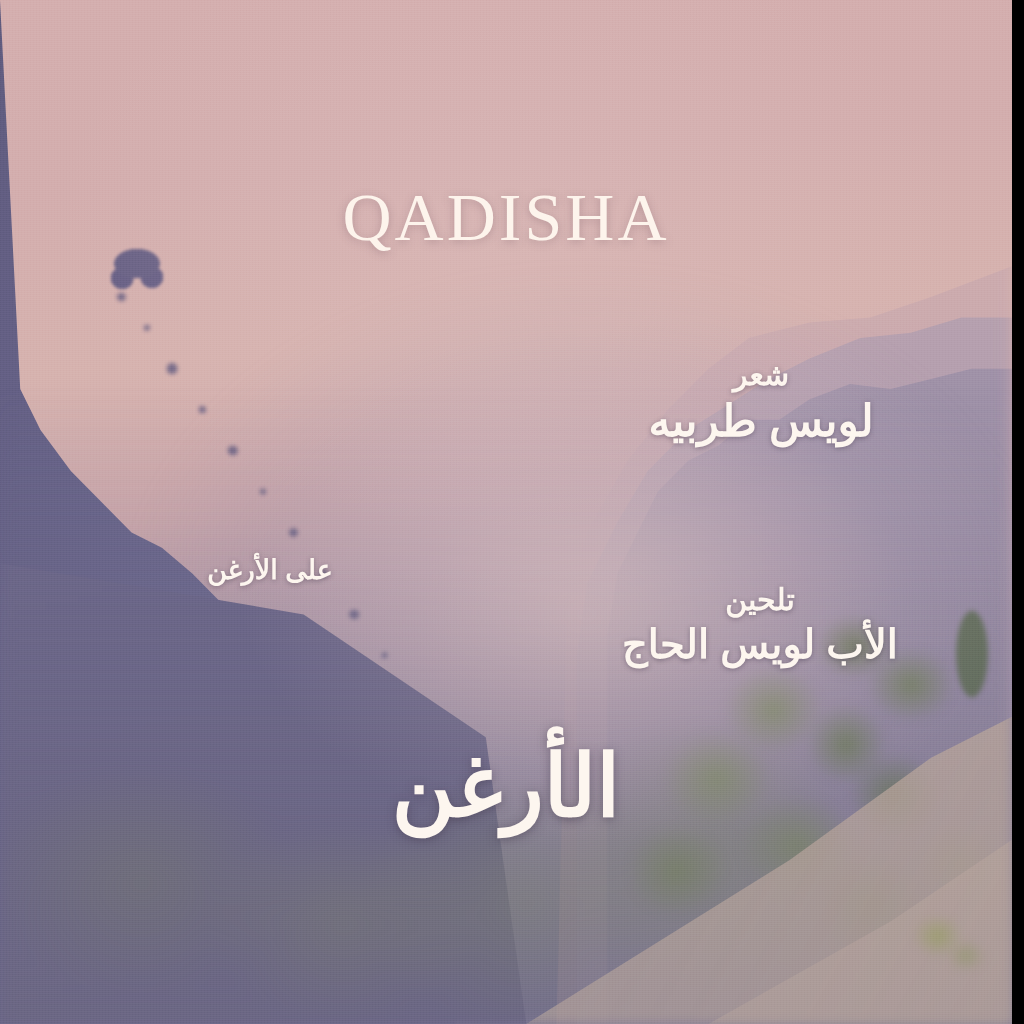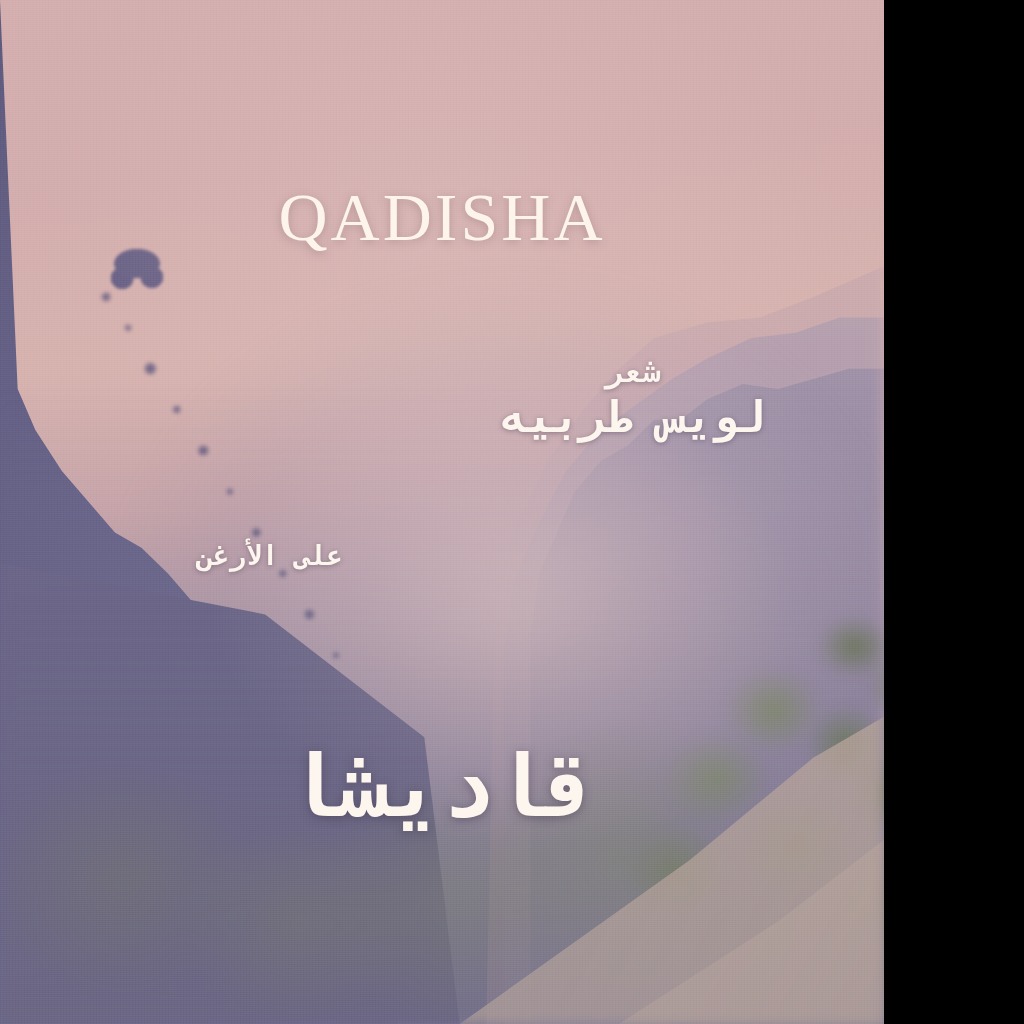--- a/index.html
+++ b/index.html
@@ -2,21 +2,21 @@
 <html><head>
 <meta charset="utf-8">
 <style>
   html, body {
     margin: 0;
     padding: 0;
     background: #000;
   }
   #cover {
     position: relative;
-    width: 884px;
+    width: 1012px;
     height: 1024px;
     overflow: hidden;
     font-family: "Liberation Sans", sans-serif;
     background: #be185d;
   }
 
   
 
   
   .layer {
@@ -245,21 +245,21 @@
     left: 0; right: 0;
     top: 178px;
     font-family: "Liberation Serif", serif;
     font-size: 68px;
     letter-spacing: 3px;
     color: #fdf4ec;
     text-shadow: 0 2px 8px rgba(120,90,100,.35);
   }
 
   .arabic {
-    font-family: Liberation Mono, monospace;
+    font-family: Liberation Sans, sans-serif;
     direction: rtl;
     unicode-bidi: bidi-override;
     font-weight: 700;
   }
 
   
   #credit-lyrics {
     right: 96px;
     top: 358px;
     width: 310px;
@@ -274,21 +274,21 @@
     top: 583px;
     width: 320px;
     text-align: center;
   }
   #credit-music .role    { font-size: 30px; line-height: 1.1; }
   #credit-music .person  { font-size: 40px; line-height: 1.4; }
 
   
   #credit-organ {
     left: 120px;
-    top: 544px;
+    top: 556px;
     width: 300px;
     text-align: center;
   }
   #credit-organ .role   { font-size: 27px; line-height: 1.1; }
   #credit-organ .person { font-size: 50px; line-height: 1.3; }
 
   #title-arabic {
     left: 0; right: 0;
     top: 736px;
     font-size: 86px;
@@ -320,20 +320,24 @@
   <div class="layer haze"></div>
   <div class="layer grain"></div>
 
   <div class="txt" id="title-latin">QADISHA</div>
 
   <div class="txt arabic" id="credit-lyrics">
     <div class="role">شعر</div>
     <div class="person">لويس طربيه</div>
   </div>
 
+  <div class="txt arabic" id="credit-music">
+    <div class="role">تلحين</div>
+    <div class="person">الأب لويس الحاج</div>
+  </div>
 
   <div class="txt arabic" id="credit-organ">
     <div class="role">على الأرغن</div>
   </div>
 
-  <div class="txt arabic" id="title-arabic">قاديشا</div>
+  <div class="txt arabic" id="title-arabic">الأرغن</div>
 
 </div>
 
 </body></html>

